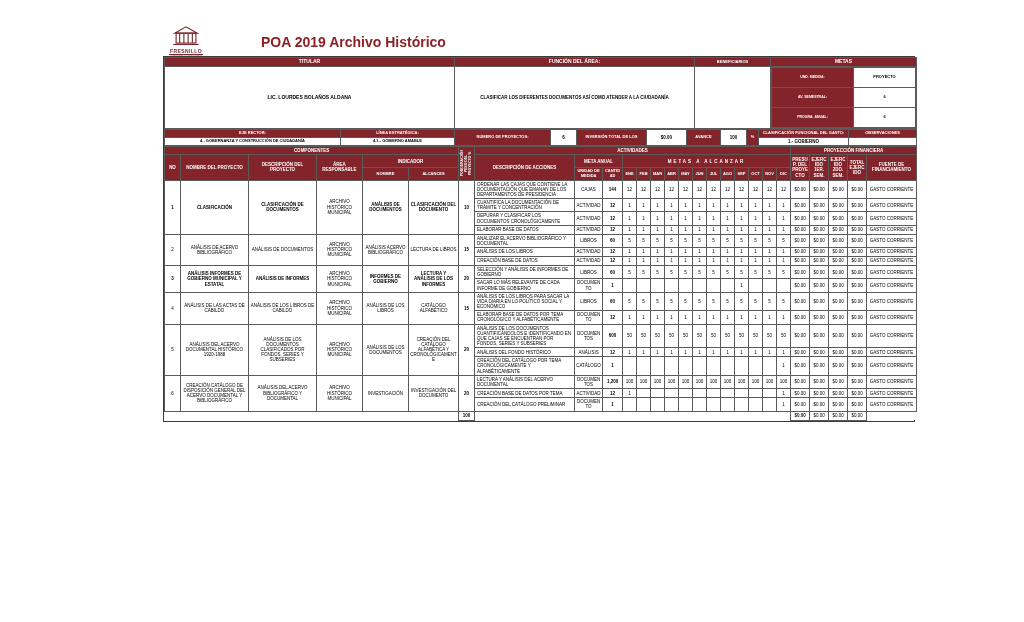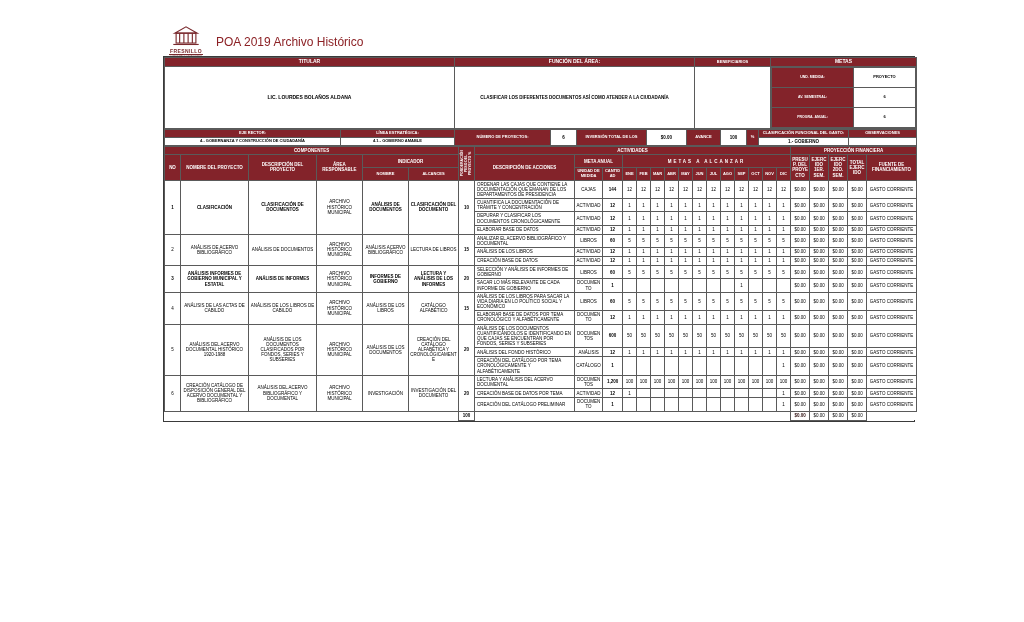--- a/index.html
+++ b/index.html
@@ -6,21 +6,21 @@
   html,body{width:1024px;height:622px;overflow:hidden;background:#ffffff;
     font-family:"Liberation Sans", sans-serif;}
   .page{position:absolute;inset:0;background:#fff;}
 
   
   .brand{position:absolute;left:168px;top:24px;display:flex;align-items:center;gap:12px;}
   .logo-box{display:flex;flex-direction:column;align-items:center;width:36px;}
   .logo-box svg{width:30px;height:24px;}
   .brand-name{font-size:5px;font-weight:bold;color:#7a2a2e;letter-spacing:.4px;}
   .brand-sub{font-size:3px;color:#7a2a2e;border-top:.5px solid #7a2a2e;width:34px;text-align:center;}
-  .doc-title{font-size:12px;font-weight:normal;color:#8c2125;}
+  .doc-title{font-size:14px;font-weight:bold;color:#8c2125;margin-left:45px;}
 
   
   .sheet{position:absolute;left:163px;top:56px;width:752px;border:1px solid #3a3a3a;}
   table{border-collapse:collapse;width:100%;table-layout:fixed;}
   th,td{border:1px solid #5a5a5a;font-size:5px;line-height:1.15;text-align:center;
     vertical-align:middle;padding:1px;overflow:hidden;word-wrap:break-word;}
   .hdr{background:#83232a;color:#fff;font-weight:bold;font-size:5px;}
   .hdr.sm{font-size:4px;}
   .val{background:#fff;color:#000;font-weight:bold;font-size:5px;}
 

